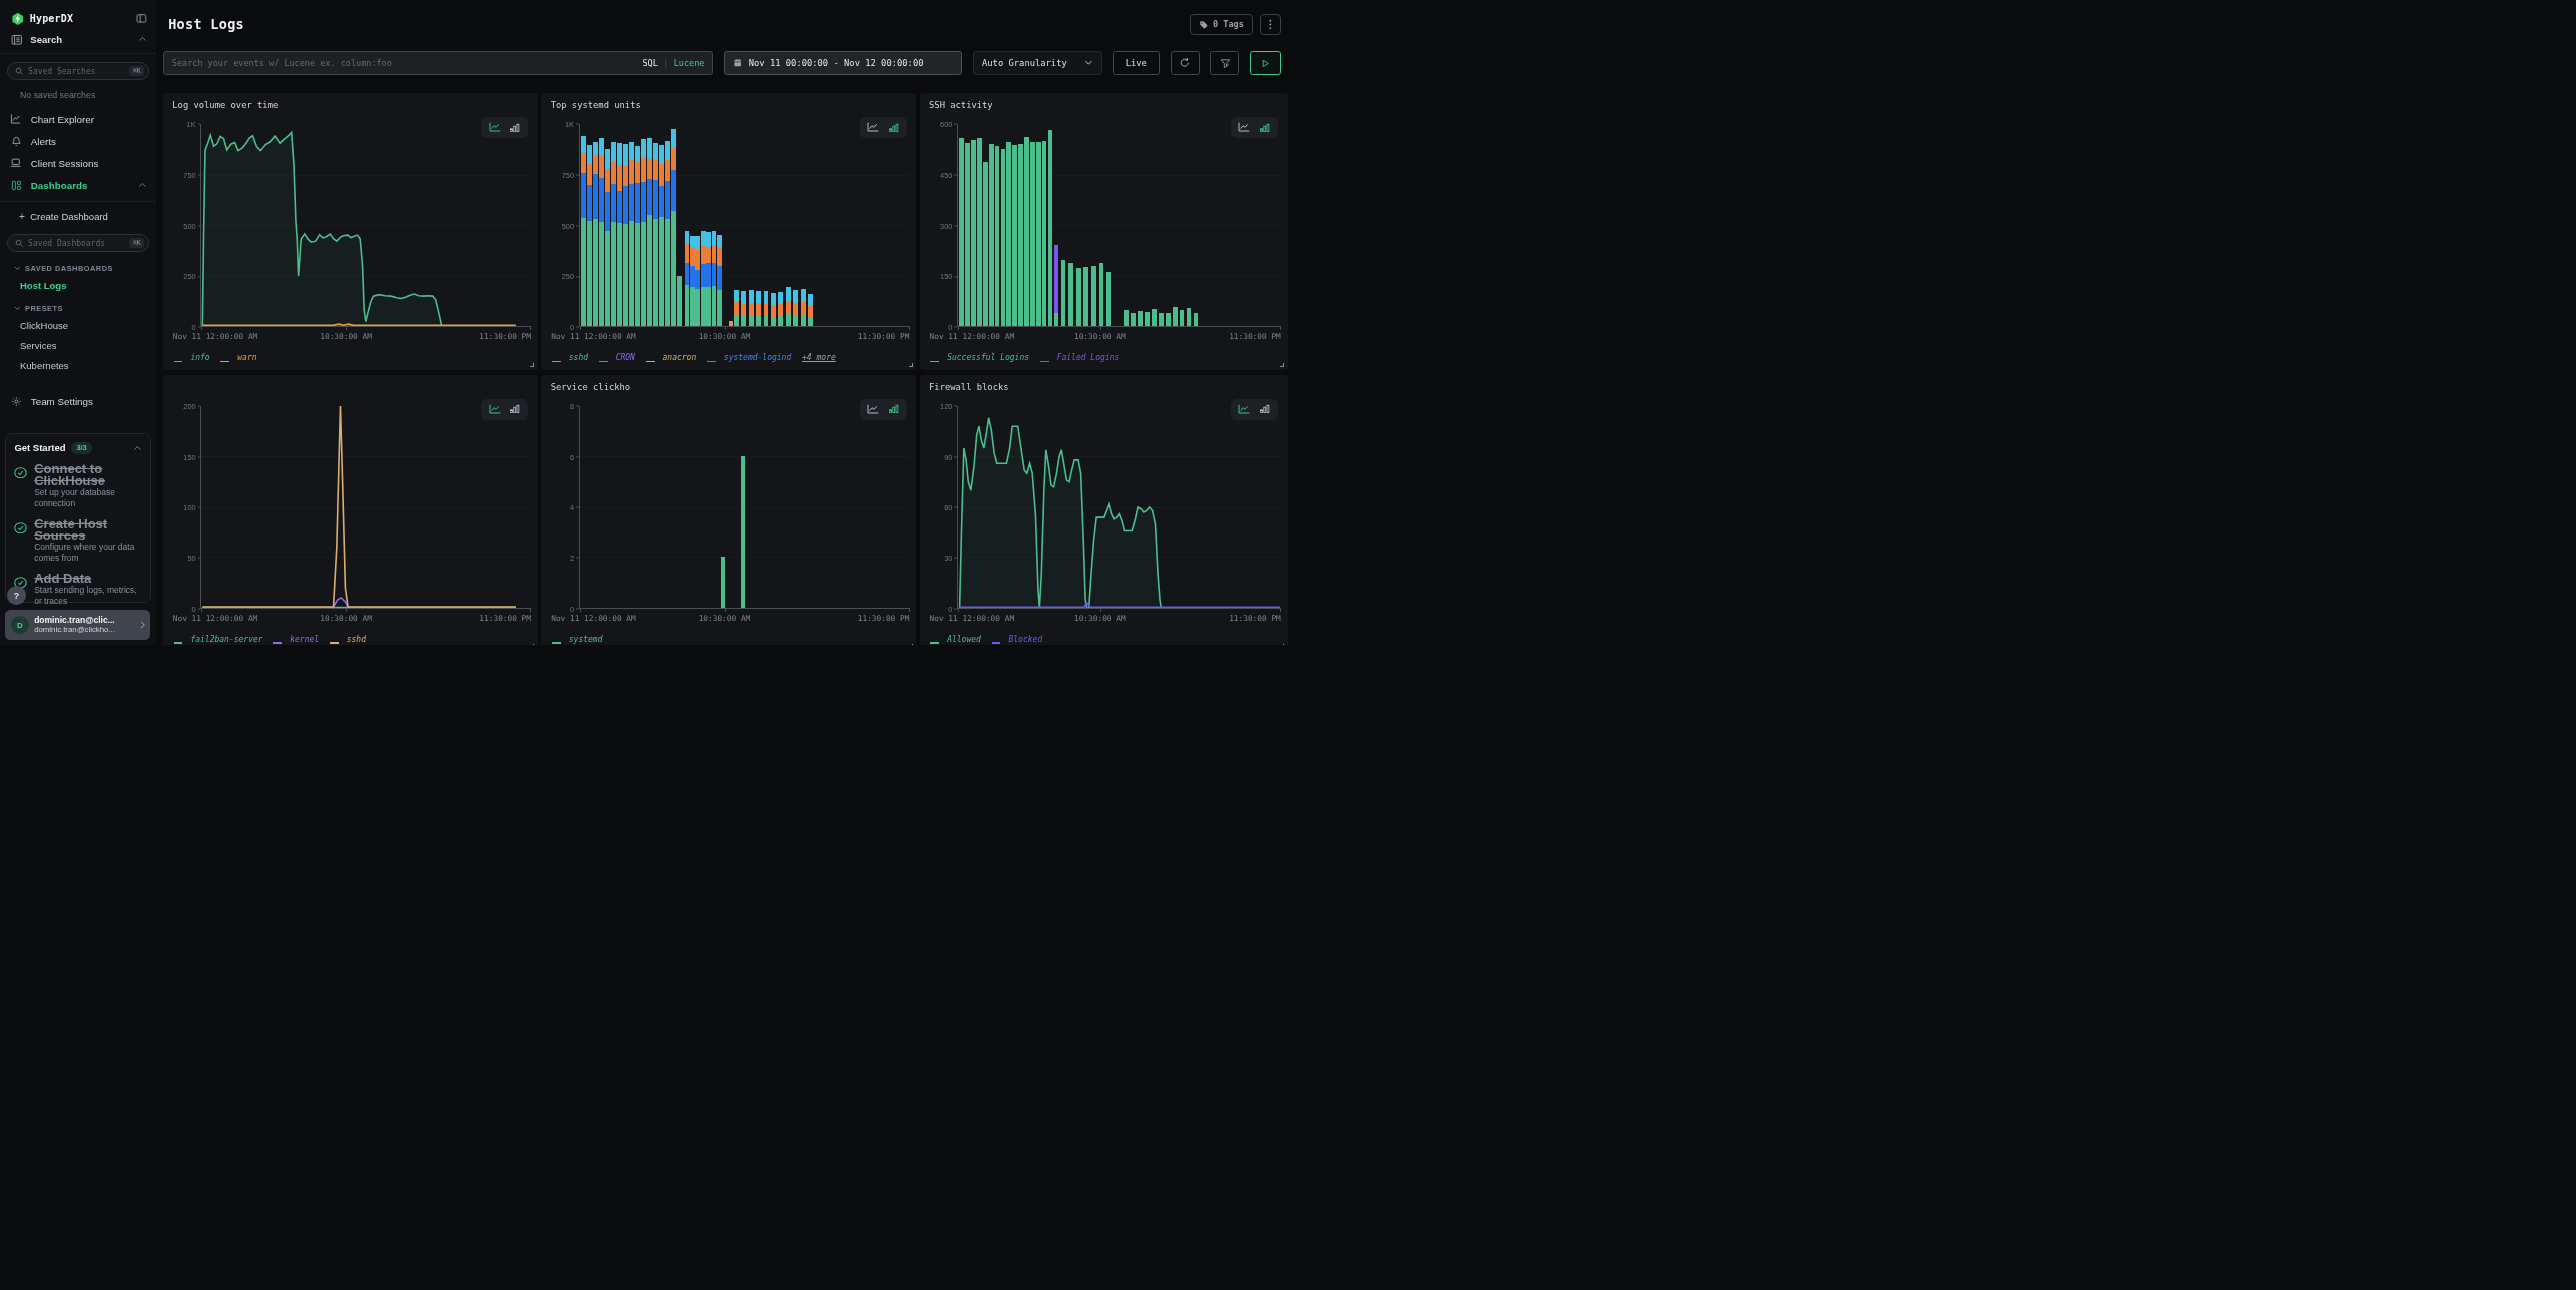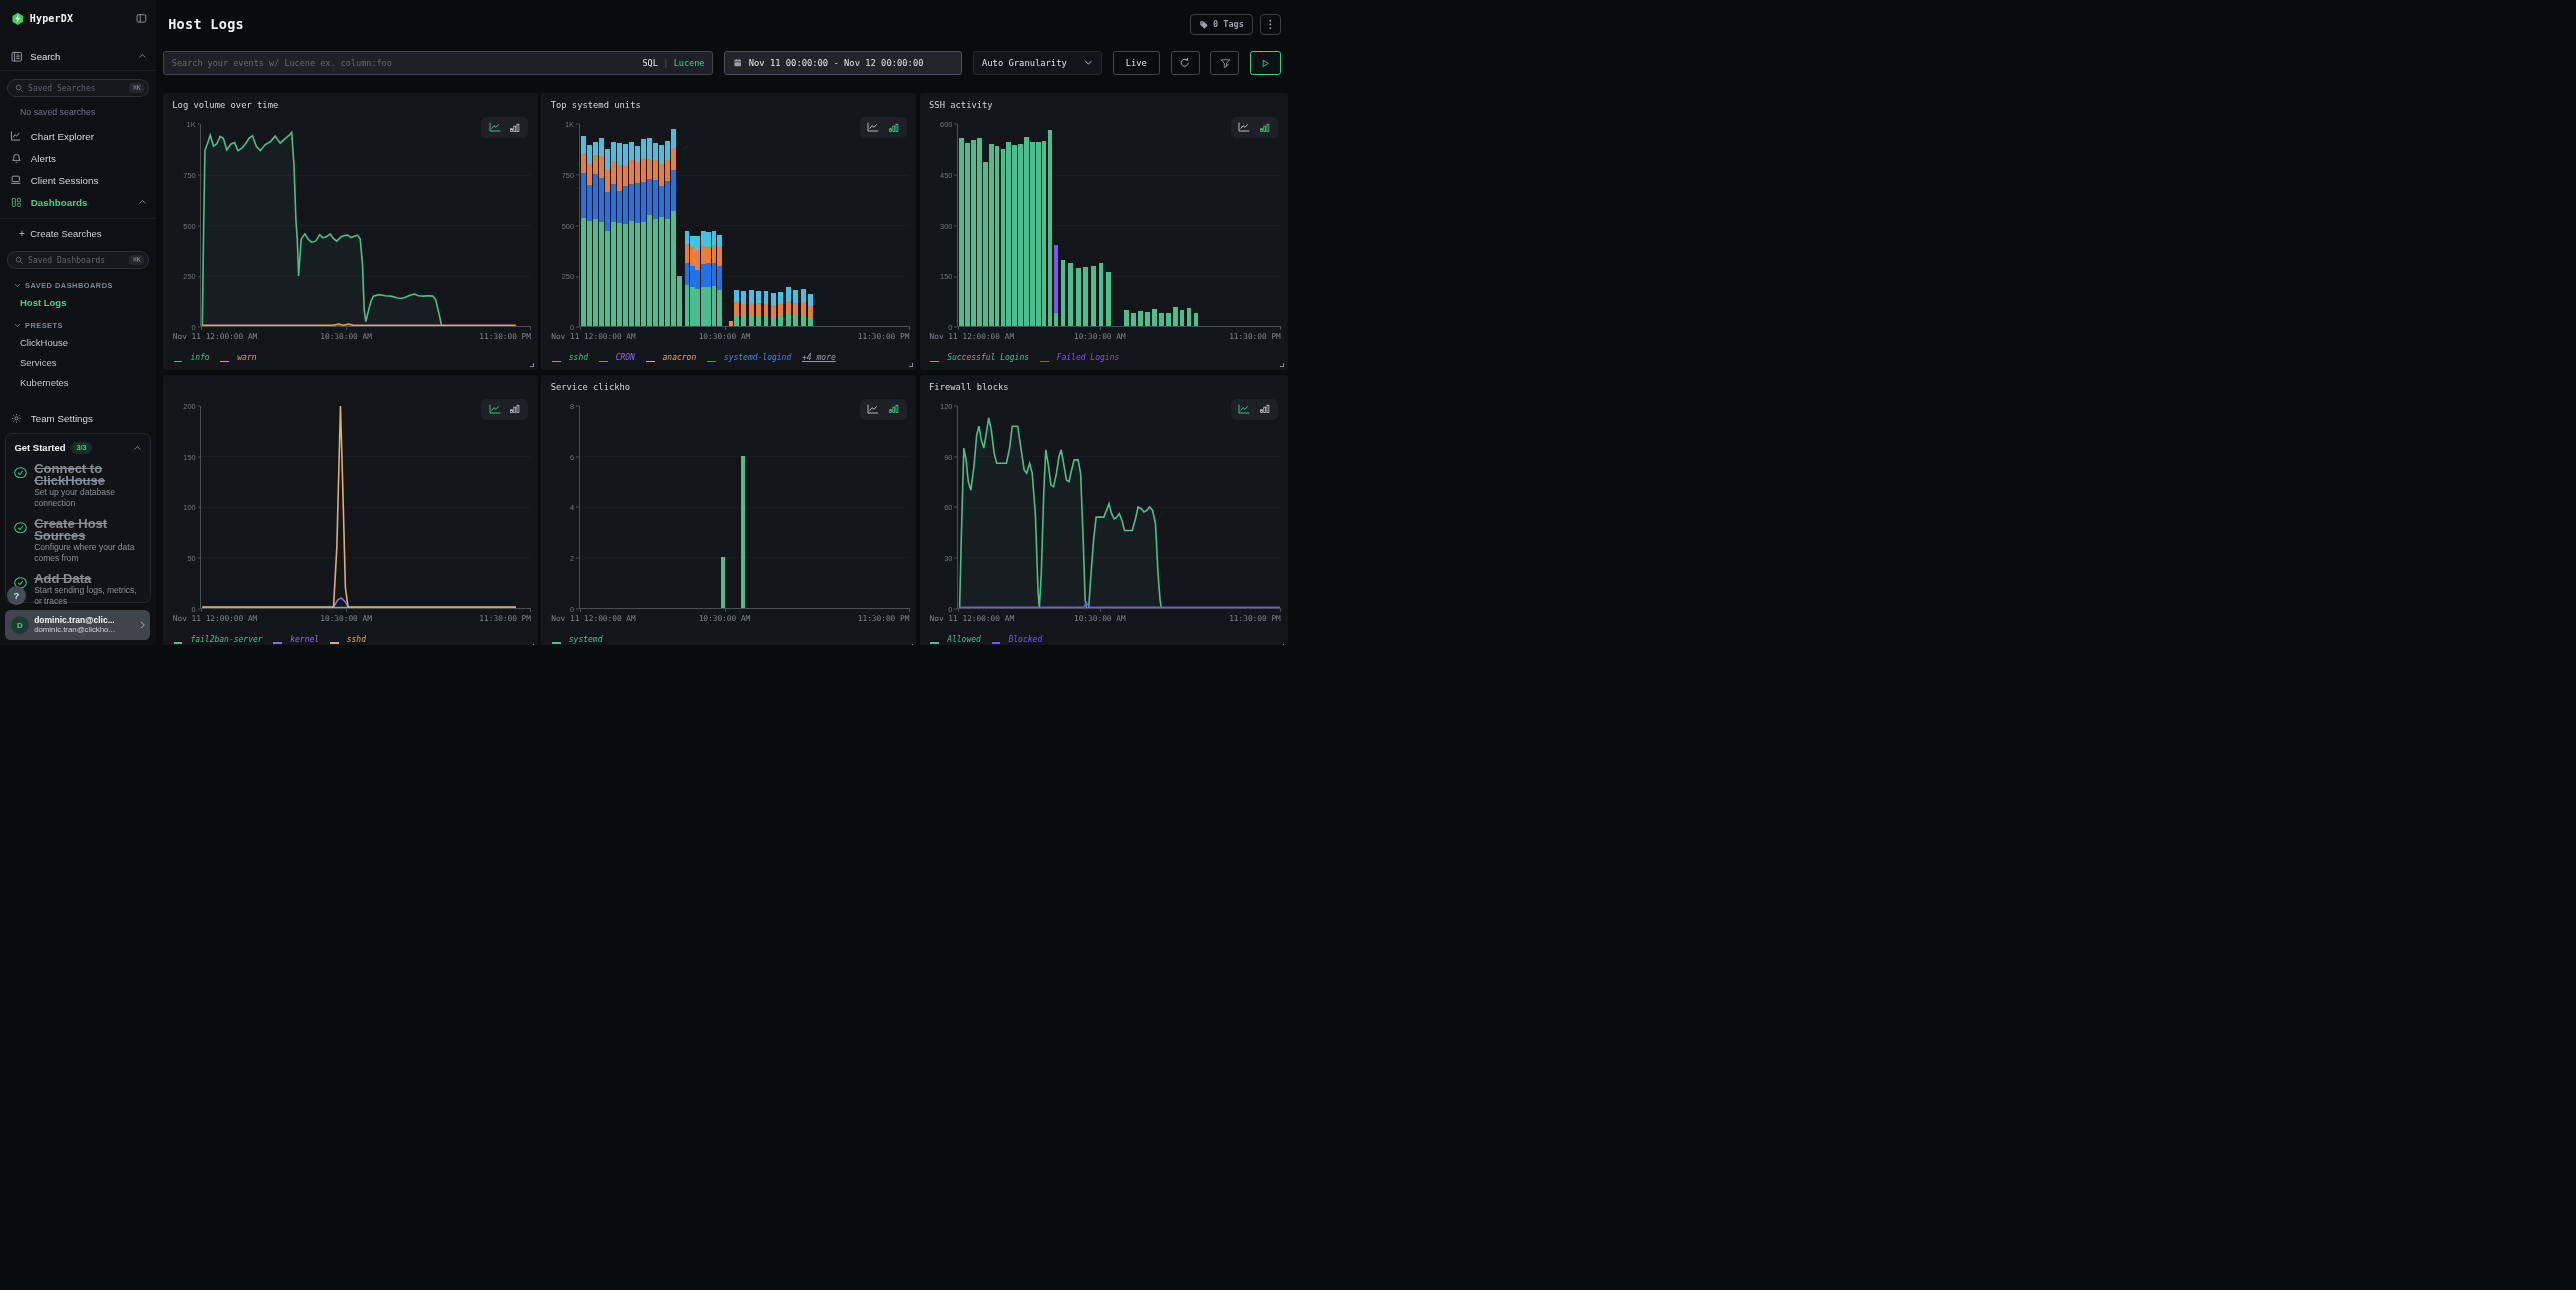--- a/index.html
+++ b/index.html
@@ -6,22 +6,22 @@
   html,body { background:#0a0b0d; }
   body { width:1288px; height:645px; overflow:hidden; display:flex;
          font-family:"Liberation Sans", sans-serif; color:#c9cdd3; }
   .mono { font-family:"DejaVu Sans Mono", monospace; }
 
   
   .side { position:relative; width:156px; height:645px; background:#0f1013; flex:none; z-index:5; }
   .logo-row { display:flex; align-items:center; gap:5.4px; padding:12px 9.5px 0 10.8px; }
   .brand { font-weight:bold; font-size:10px; color:#f2f4f6; letter-spacing:0.2px; font-family:"DejaVu Sans Mono", monospace; }
   .collapse-btn { margin-left:auto; color:#9aa0a8; display:flex; cursor:pointer; background:none; border:none; }
-  .search-row { margin-top:25px; padding:0 9.5px 8px 10.8px; display:flex; align-items:center; gap:8px;
-                border-bottom:0.7px solid #1c1e22; color:#dfe2e6; font-size:9.5px; }
+  .search-row { margin-top:8px; padding:0 9.5px 8px 10.8px; display:flex; align-items:center; gap:8px;
+                border-bottom:0.7px solid #1c1e22; color:#dfe2e6; font-size:9.5px;font-weight:bold; }
   .search-row .chev { margin-left:auto; color:#8a9099; display:flex; }
   .pill { margin:8px 6.8px 0; height:18px; border:0.7px solid #2e3138; background:#15171b; border-radius:9.5px;
           display:flex; align-items:center; gap:4.7px; padding:0 4px 0 6.8px; }
   .pill input { flex:1; min-width:0; background:transparent; border:none; outline:none;
                 font-family:"DejaVu Sans Mono", monospace; font-size:8px; color:#aab0b9; }
   .pill input::placeholder { color:#5f6670; }
   .kbd { background:#23262c; border-radius:2.7px; font-size:6.8px; padding:1.4px 3.4px; color:#8b929d;
          font-family:"DejaVu Sans Mono", monospace; white-space:nowrap; }
   .nosaved { margin:10px 0 0 20px; font-size:8.8px; color:#6f7682; }
   .nav { margin-top:8px; }
@@ -227,21 +227,21 @@
             <polyline points="2,7.5 7,2.5 12,7.5"></polyline>
           </svg>
       </span>
     </div>
   </nav>
 
   <div class="divider"></div>
 
   <div class="create-row">
     <span class="plus">+</span>
-    <span>Create Searches</span>
+    <span>Create Dashboard</span>
   </div>
 
   <div class="pill">
     <span>
       <svg viewBox="0 0 16 16" width="8.8" height="8.8" fill="none" stroke="#6f7682" stroke-width="1.5">
           <circle cx="6.5" cy="6.5" r="4.3"></circle>
           <line x1="10" y1="10" x2="14" y2="14"></line>
         </svg>
     </span>
     <input readonly="" placeholder="Saved Dashboards" style="">

